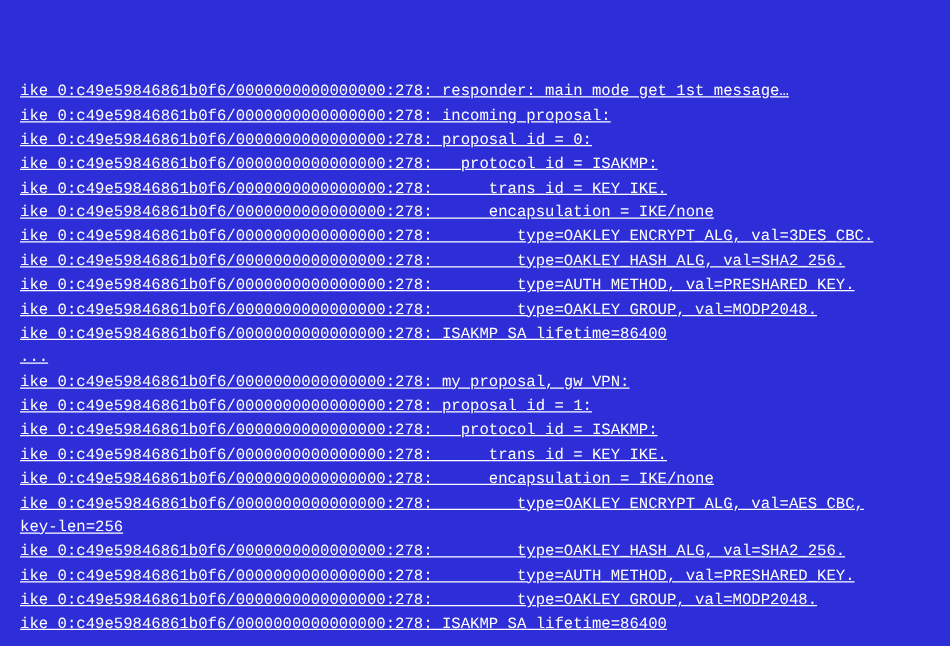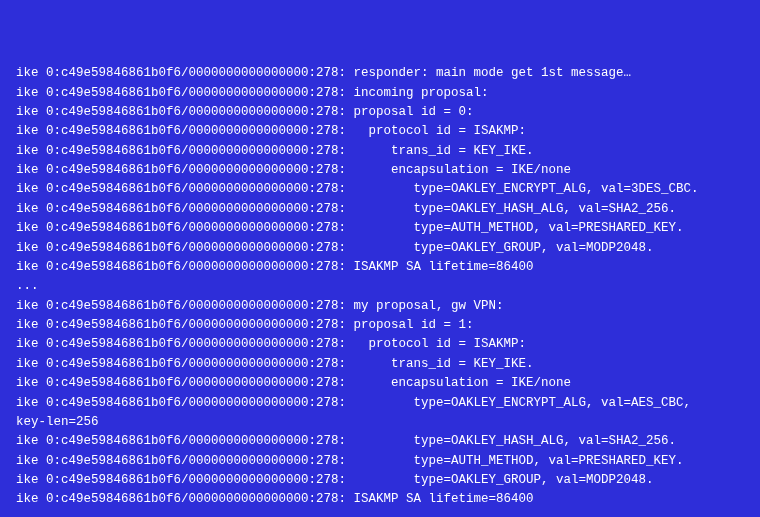--- a/index.html
+++ b/index.html
@@ -8,21 +8,21 @@
       color: #ffffff;
       font-family: 'Courier New', Courier, monospace;
       font-size: 12.5px;
       line-height: 1.55;
       padding: 6px 12px 6px 16px;
       white-space: pre;
       width: 760px;
       height: 517px;
       overflow: hidden;
     }
-    .log-line { display: block; }
+    .log-line { display: block; text-decoration: underline; }
   </style>
 </head>
 <body>
 
 
 <div id="log-container"><span class="log-line">ike 0:c49e59846861b0f6/0000000000000000:278: responder: main mode get 1st message…</span><span class="log-line">ike 0:c49e59846861b0f6/0000000000000000:278: incoming proposal:</span><span class="log-line">ike 0:c49e59846861b0f6/0000000000000000:278: proposal id = 0:</span><span class="log-line">ike 0:c49e59846861b0f6/0000000000000000:278:   protocol id = ISAKMP:</span><span class="log-line">ike 0:c49e59846861b0f6/0000000000000000:278:      trans_id = KEY_IKE.</span><span class="log-line">ike 0:c49e59846861b0f6/0000000000000000:278:      encapsulation = IKE/none</span><span class="log-line">ike 0:c49e59846861b0f6/0000000000000000:278:         type=OAKLEY_ENCRYPT_ALG, val=3DES_CBC.</span><span class="log-line">ike 0:c49e59846861b0f6/0000000000000000:278:         type=OAKLEY_HASH_ALG, val=SHA2_256.</span><span class="log-line">ike 0:c49e59846861b0f6/0000000000000000:278:         type=AUTH_METHOD, val=PRESHARED_KEY.</span><span class="log-line">ike 0:c49e59846861b0f6/0000000000000000:278:         type=OAKLEY_GROUP, val=MODP2048.</span><span class="log-line">ike 0:c49e59846861b0f6/0000000000000000:278: ISAKMP SA lifetime=86400</span><span class="log-line">...</span><span class="log-line">ike 0:c49e59846861b0f6/0000000000000000:278: my proposal, gw VPN:</span><span class="log-line">ike 0:c49e59846861b0f6/0000000000000000:278: proposal id = 1:</span><span class="log-line">ike 0:c49e59846861b0f6/0000000000000000:278:   protocol id = ISAKMP:</span><span class="log-line">ike 0:c49e59846861b0f6/0000000000000000:278:      trans_id = KEY_IKE.</span><span class="log-line">ike 0:c49e59846861b0f6/0000000000000000:278:      encapsulation = IKE/none</span><span class="log-line">ike 0:c49e59846861b0f6/0000000000000000:278:         type=OAKLEY_ENCRYPT_ALG, val=AES_CBC,</span><span class="log-line">key-len=256</span><span class="log-line">ike 0:c49e59846861b0f6/0000000000000000:278:         type=OAKLEY_HASH_ALG, val=SHA2_256.</span><span class="log-line">ike 0:c49e59846861b0f6/0000000000000000:278:         type=AUTH_METHOD, val=PRESHARED_KEY.</span><span class="log-line">ike 0:c49e59846861b0f6/0000000000000000:278:         type=OAKLEY_GROUP, val=MODP2048.</span><span class="log-line">ike 0:c49e59846861b0f6/0000000000000000:278: ISAKMP SA lifetime=86400</span><span class="log-line">...</span></div>
 
 
 
 

